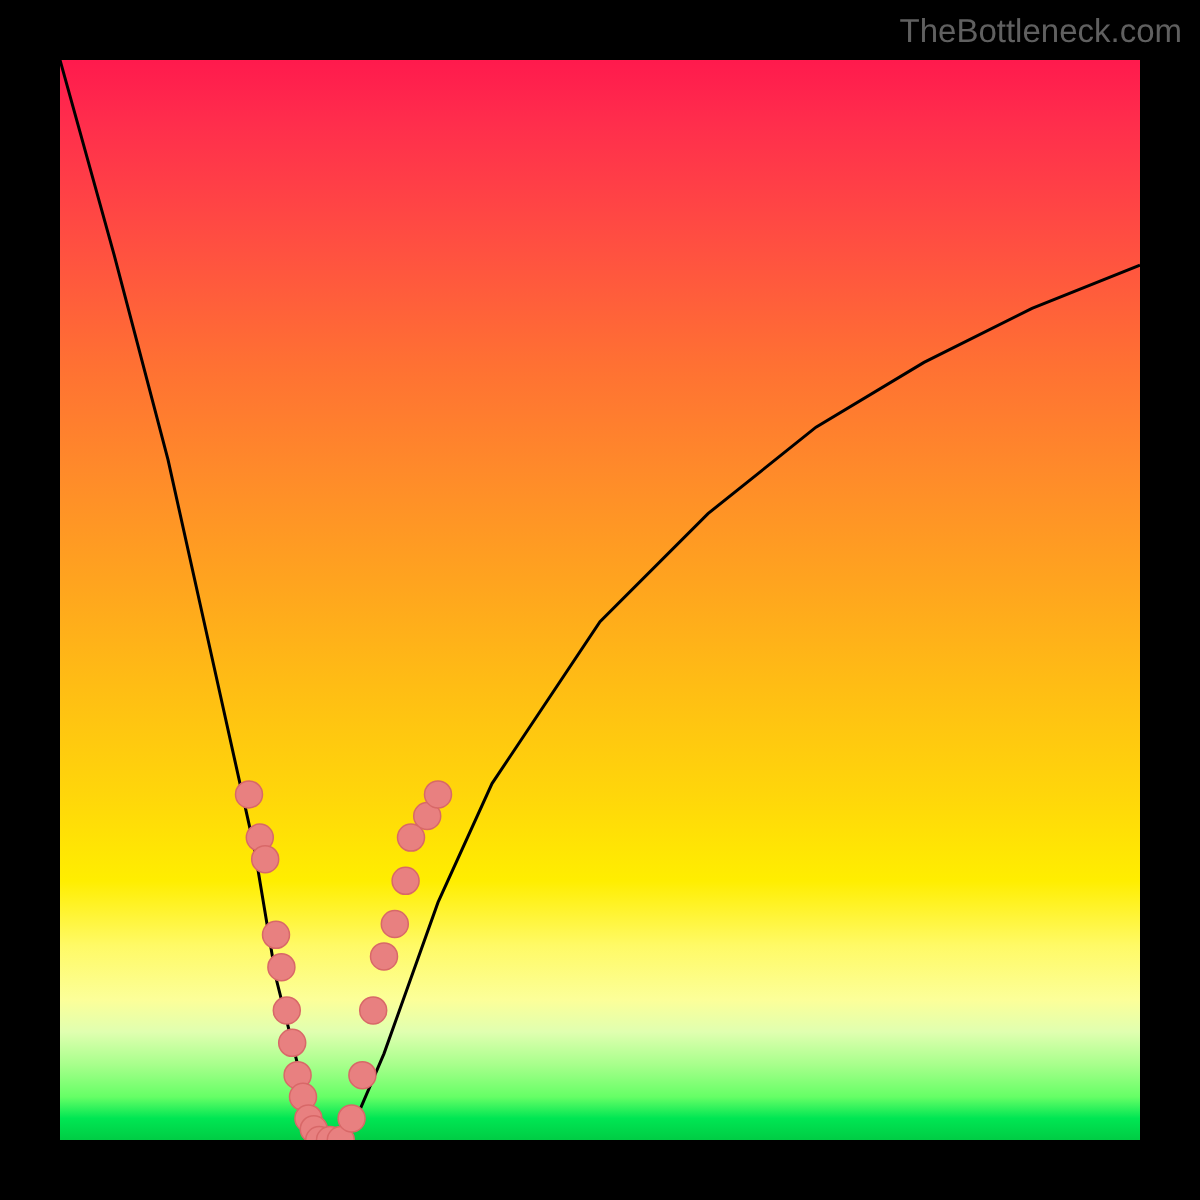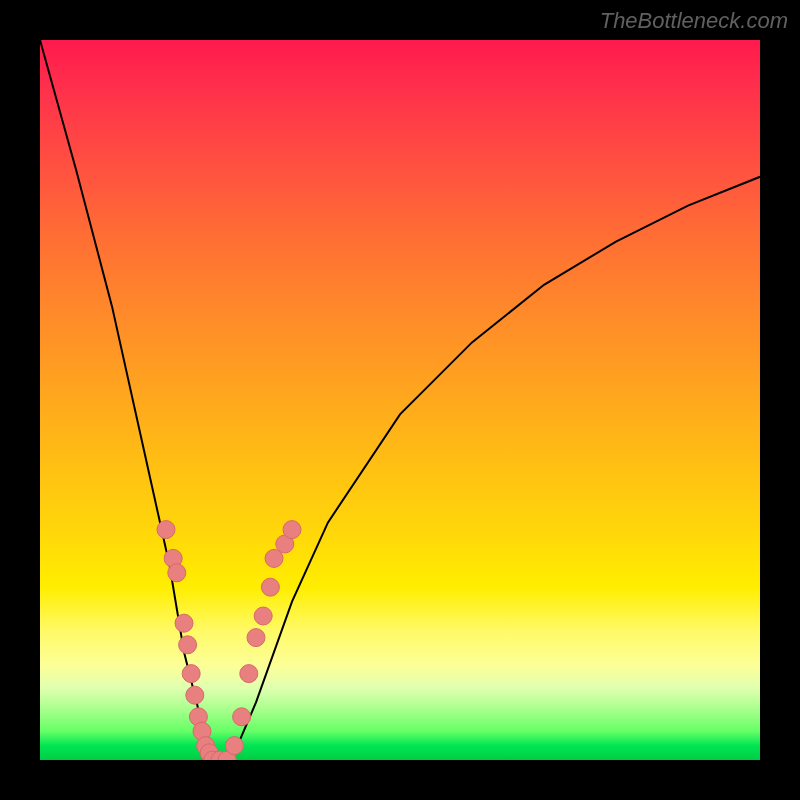--- a/index.html
+++ b/index.html
@@ -8,21 +8,20 @@
       width: 800px;
       height: 800px;
       background: #000;
       font-family: Arial, sans-serif;
       overflow: hidden;
     }
     .chart-container {
       position: relative;
       width: 800px;
       height: 800px;
-      font-style: italic;
     }
     .black-border {
       position: absolute;
       top: 0;
       left: 0;
       width: 800px;
       height: 800px;
       background: #000;
     }
     .plot-area {

